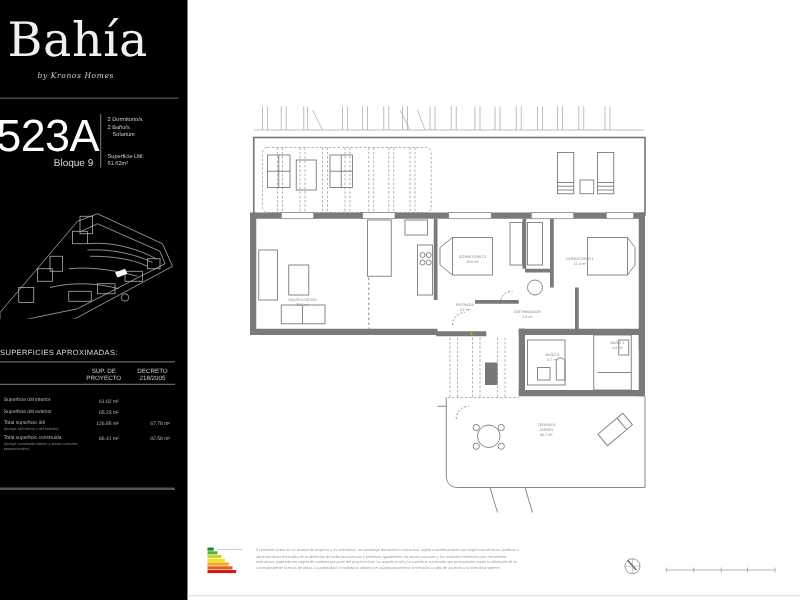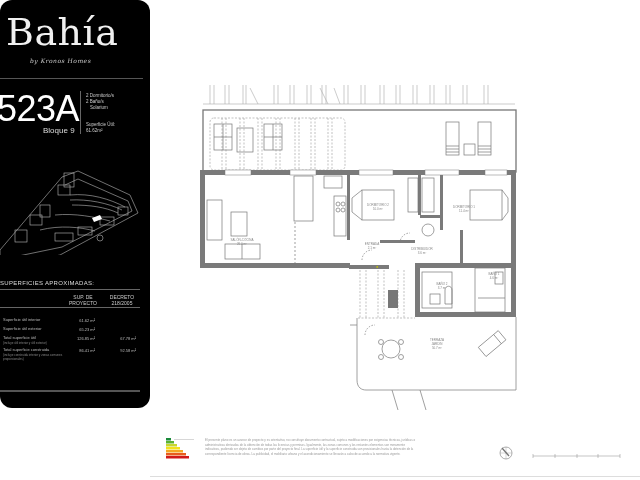--- a/index.html
+++ b/index.html
@@ -1,18 +1,18 @@
 <!DOCTYPE html>
 <html><head>
 <meta charset="utf-8">
 <style>
   * { box-sizing: border-box; margin: 0; padding: 0; }
   html, body { width: 640px; height: 480px; overflow: hidden; background: #fff; }
   body { position: relative; font-family: "Liberation Sans", sans-serif; }
-  .sidebar { position: absolute; left: 0; top: 0; width: 150px; height: 408px; background: #000; color: #fff; overflow: hidden; border-radius: 12px; }
+  .sidebar { position: absolute; left: 0; top: 0; width: 150px; height: 480px; background: #000; color: #fff; overflow: hidden; }
   .brand { position: absolute; left: 6px; top: 10px; font-family: "DejaVu Serif", serif; font-size: 38px; font-weight: 300; letter-spacing: 0.5px; color: #f0f0f0; }
   .brand-sub { position: absolute; left: 30px; top: 57px; font-family: "DejaVu Serif", serif; font-style: italic; font-size: 6px; color: #ccc; letter-spacing: 0.5px; }
   .topline { position: absolute; left: 0; top: 78px; width: 143px; height: 1px; background: #555; }
   .unit { position: absolute; left: -3px; top: 88px; font-size: 36px; color: #fff; letter-spacing: -0.5px; }
   .bloque { position: absolute; left: 43px; top: 126px; font-size: 8px; color: #ddd; }
   .vsep { position: absolute; left: 80px; top: 91px; width: 1px; height: 43px; background: #666; }
   .specs { position: absolute; left: 86px; top: 93px; font-size: 4.5px; line-height: 6px; color: #ccc; }
   .specs .sub { padding-left: 4px; }
   .sup-util { position: absolute; left: 86px; top: 122px; font-size: 4.5px; line-height: 5.5px; color: #ccc; }
   .aerial { position: absolute; left: 0; top: 155px; width: 145px; height: 100px; }

